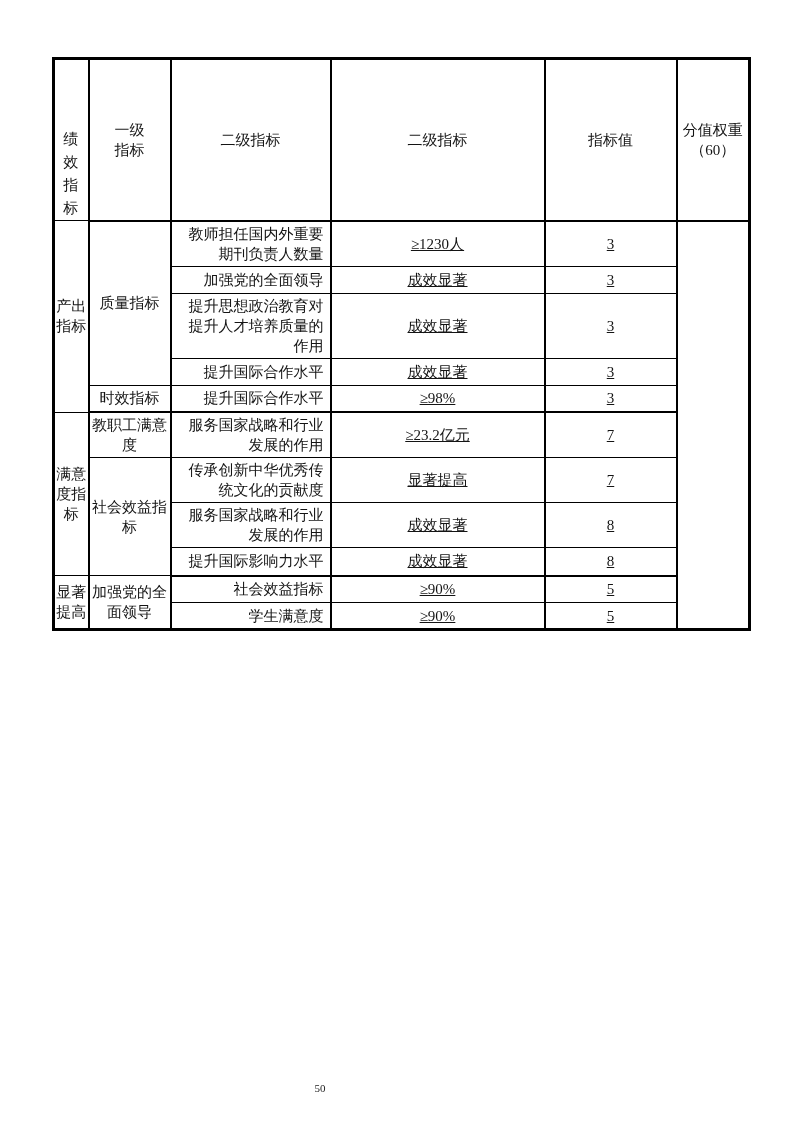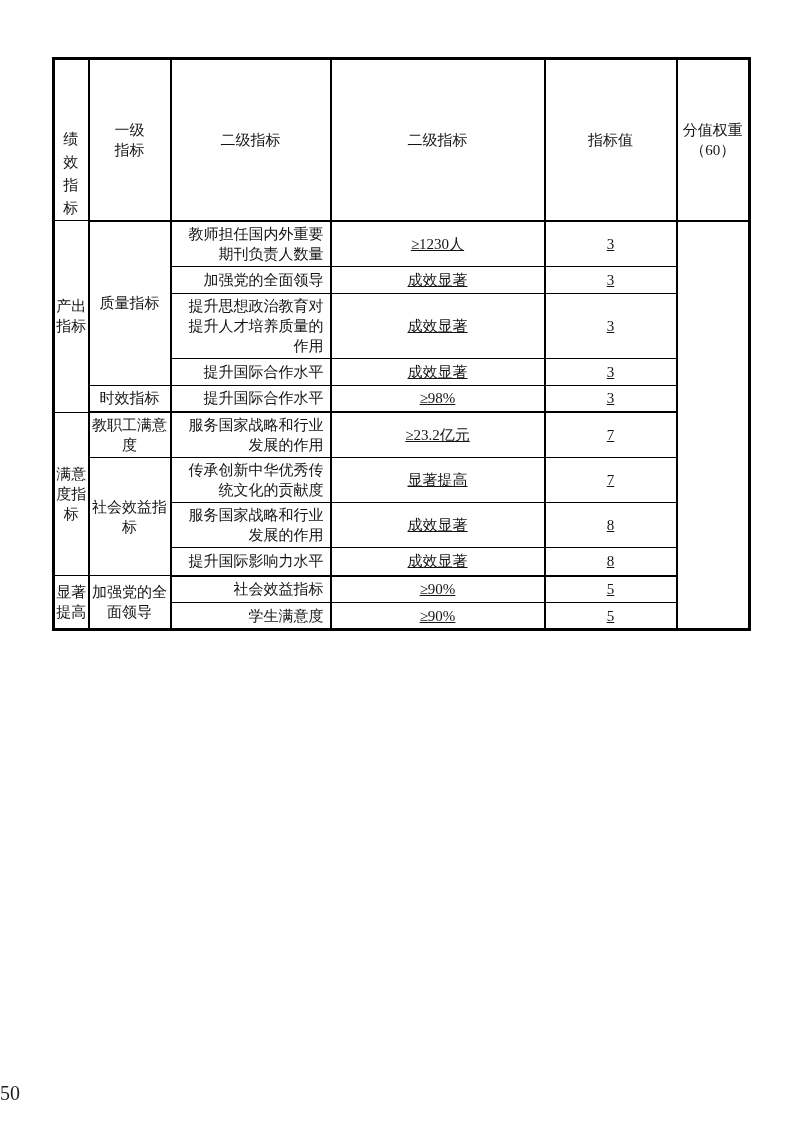--- a/index.html
+++ b/index.html
@@ -54,21 +54,22 @@
   }
   td.value-cell, td.weight-cell {
     padding: 2px 2px;
     text-decoration: underline;
   }
   .page-number {
     position: absolute;
     top: 1082px;
     left: 0;
     width: 640px;
-    font-size: 20px;
+    text-align: center;
+    font-size: 11px;
     color: #222;
   }
 </style>
 </head>
 <body>
 
 <table class="doc-table">
   <colgroup>
     <col style="width:35px">
     <col style="width:82px">

